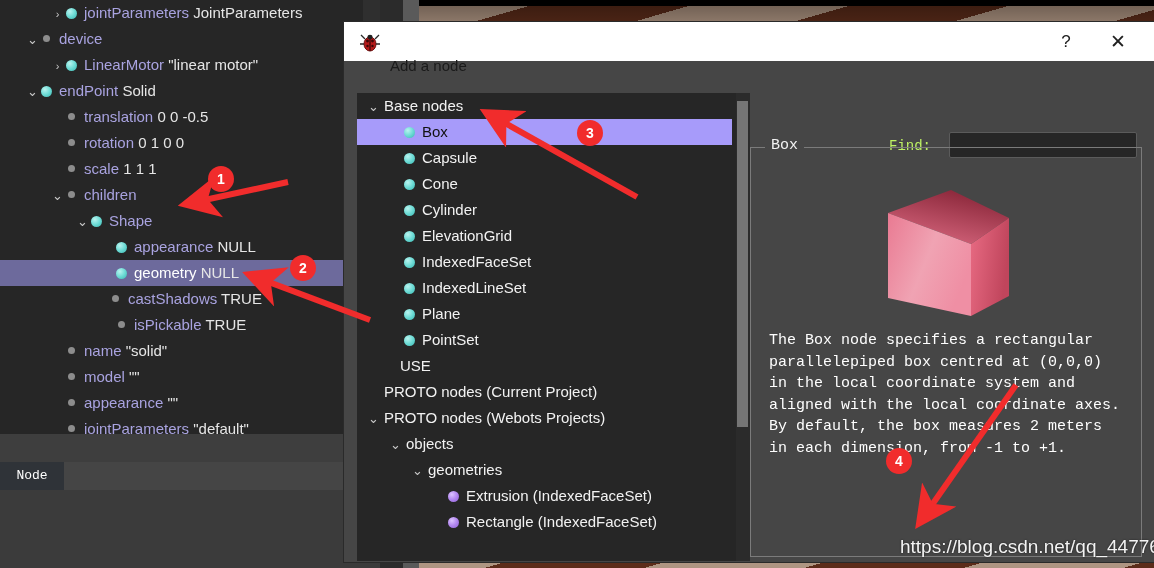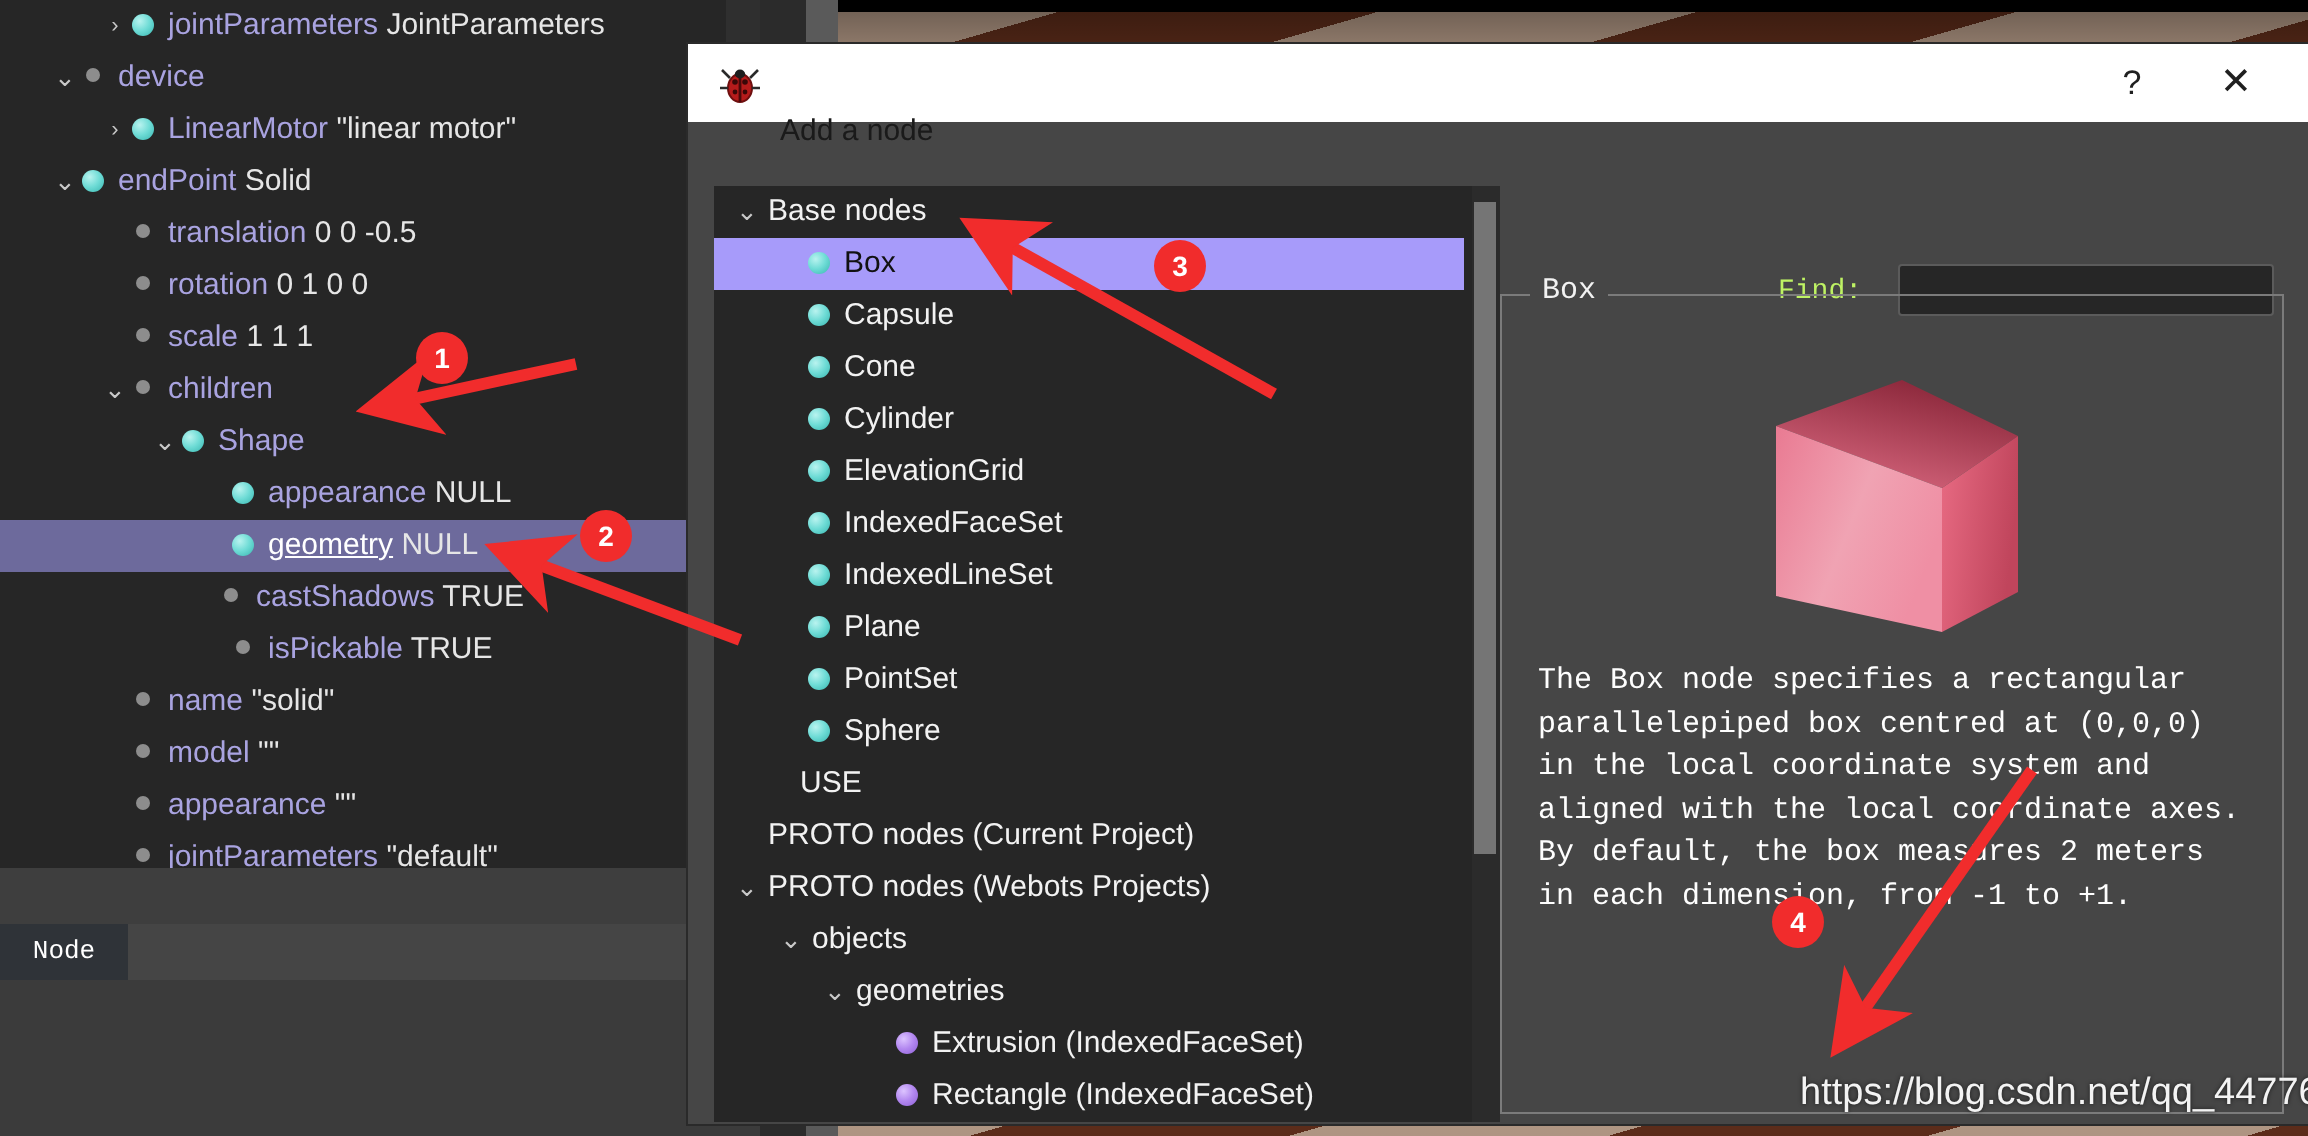--- a/index.html
+++ b/index.html
@@ -48,21 +48,21 @@
     position:absolute;left:0;top:0;width:363px;height:434px;
     background:#262626;overflow:hidden;
   }
   .tree-row{
     position:relative;height:26px;line-height:26px;
     font-size:15px;color:#b9b3e8;white-space:nowrap;
   }
   .tree-row .lbl{color:#a9a3e0;}
   .tree-row .val{color:#e6e6e6;}
   .tree-row.sel{background:#6d6a9c;}
-  .tree-row.sel .lbl{color:#ffffff;text-decoration:underline;}
+  .tree-row.sel .lbl{color:#ffffff;}
   .chev{
     display:inline-block;width:13px;text-align:center;color:#c9c9c9;font-size:11px;
     vertical-align:middle;
   }
   .chev.none{visibility:hidden;}
   .bullet-node{
     display:inline-block;width:11px;height:11px;border-radius:50%;
     background:radial-gradient(circle at 35% 32%, #b9f3ef 0%, #6fdcd6 48%, #37b6b0 100%);
     vertical-align:middle;margin:0 7px 2px 2px;
   }
@@ -274,21 +274,20 @@
             <div class="nrow"><span style="padding-left: 10px;"><span class="chev" style="font-size: 13px;">⌄</span><span style="display: inline-block; width: 4px;"></span><span class="ntext">Base nodes</span></span></div>
             <div class="nrow selected"><span style="padding-left: 32px;"><span class="chev none"></span><span class="bullet-node"></span><span class="ntext">Box</span></span></div>
             <div class="nrow"><span style="padding-left: 32px;"><span class="chev none"></span><span class="bullet-node"></span><span class="ntext">Capsule</span></span></div>
             <div class="nrow"><span style="padding-left: 32px;"><span class="chev none"></span><span class="bullet-node"></span><span class="ntext">Cone</span></span></div>
             <div class="nrow"><span style="padding-left: 32px;"><span class="chev none"></span><span class="bullet-node"></span><span class="ntext">Cylinder</span></span></div>
             <div class="nrow"><span style="padding-left: 32px;"><span class="chev none"></span><span class="bullet-node"></span><span class="ntext">ElevationGrid</span></span></div>
             <div class="nrow"><span style="padding-left: 32px;"><span class="chev none"></span><span class="bullet-node"></span><span class="ntext">IndexedFaceSet</span></span></div>
             <div class="nrow"><span style="padding-left: 32px;"><span class="chev none"></span><span class="bullet-node"></span><span class="ntext">IndexedLineSet</span></span></div>
             <div class="nrow"><span style="padding-left: 32px;"><span class="chev none"></span><span class="bullet-node"></span><span class="ntext">Plane</span></span></div>
             <div class="nrow"><span style="padding-left: 32px;"><span class="chev none"></span><span class="bullet-node"></span><span class="ntext">PointSet</span></span></div>
-            <div class="nrow"><span style="padding-left: 32px;"><span class="chev none"></span><span class="bullet-node"></span><span class="ntext">Sphere</span></span></div>
             <div class="nrow"><span style="padding-left: 26px;"><span class="chev none"></span><span style="display: inline-block; width: 4px;"></span><span class="ntext">USE</span></span></div>
             <div class="nrow"><span style="padding-left: 10px;"><span class="chev none"></span><span style="display: inline-block; width: 4px;"></span><span class="ntext">PROTO nodes (Current Project)</span></span></div>
             <div class="nrow"><span style="padding-left: 10px;"><span class="chev" style="font-size: 13px;">⌄</span><span style="display: inline-block; width: 4px;"></span><span class="ntext">PROTO nodes (Webots Projects)</span></span></div>
             <div class="nrow"><span style="padding-left: 32px;"><span class="chev" style="font-size: 13px;">⌄</span><span style="display: inline-block; width: 4px;"></span><span class="ntext">objects</span></span></div>
             <div class="nrow"><span style="padding-left: 54px;"><span class="chev" style="font-size: 13px;">⌄</span><span style="display: inline-block; width: 4px;"></span><span class="ntext">geometries</span></span></div>
             <div class="nrow"><span style="padding-left: 76px;"><span class="chev none"></span><span class="bullet-proto"></span><span class="ntext">Extrusion (IndexedFaceSet)</span></span></div>
             <div class="nrow"><span style="padding-left: 76px;"><span class="chev none"></span><span class="bullet-proto"></span><span class="ntext">Rectangle (IndexedFaceSet)</span></span></div>
           </div>
       </div>
       <div class="nodes-scrollbar">

